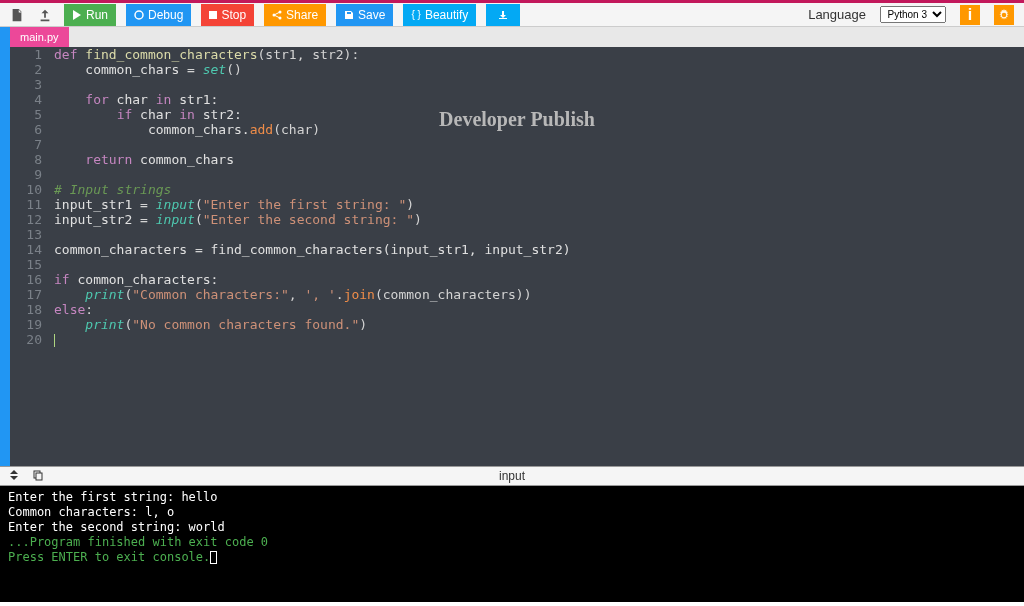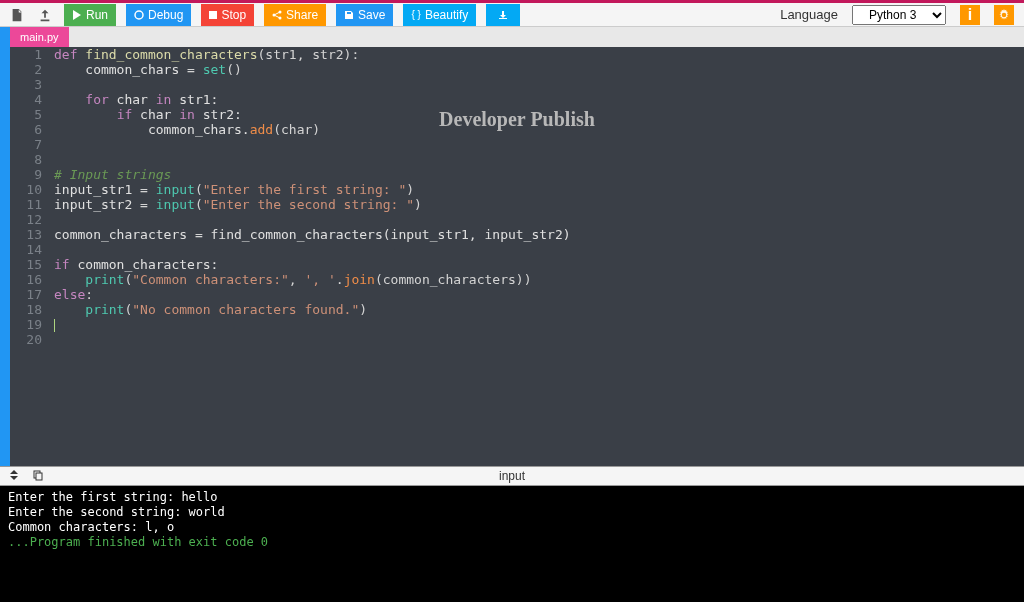--- a/index.html
+++ b/index.html
@@ -13,40 +13,40 @@
 
 .icon-btn { width: 18px; height: 18px; display: flex; align-items: center; justify-content: center; cursor: pointer; color: #555; }
 .btn { display: inline-flex; align-items: center; gap: 4px; padding: 2px 8px; font-size: 12px; color: #fff; cursor: pointer; height: 22px; border: none; }
 .btn-green { background: #4CAF50; }
 .btn-blue { background: #2196F3; }
 .btn-red { background: #F44336; }
 .btn-orange { background: #FF9800; }
 .btn-lightblue { background: #03A9F4; }
 
 .lang-label { font-size: 13px; color: #333; }
-.lang-select { font-size: 12px; padding: 1px 12px; }
+.lang-select { font-size: 10px; padding: 1px 2px; text-align: right; }
 .info-btn { width: 20px; height: 20px; background: #FF9800; display: flex; align-items: center; justify-content: center; color: #fff; cursor: pointer; font-weight: bold; }
 .gear-btn { width: 20px; height: 20px; background: #FF9800; display: flex; align-items: center; justify-content: center; color: #fff; cursor: pointer; }
 
 .main-area { display: flex; height: calc(100% - 27px - 140px); }
 .sidebar { width: 10px; background: #2196F3; }
 
 .editor-wrap { flex: 1; display: flex; flex-direction: column; background: #3a3f47; }
 .tab-bar { background: #e8e8e8; height: 20px; display: flex; }
 .tab { background: #ec4899; color: #fff; font-size: 11px; padding: 3px 10px; display: flex; align-items: center; }
 
 .editor { flex: 1; display: flex; font-family: 'Consolas', 'Monaco', monospace; font-size: 13px; line-height: 15px; position: relative; background: #3a3f47; }
 .gutter { background: #3a3f47; color: #7a8088; text-align: right; padding: 0 8px 0 4px; user-select: none; width: 40px; }
 .gutter div { height: 15px; }
 .code { flex: 1; color: #d4d4d4; padding-left: 4px; position: relative; }
 .code-line { height: 15px; white-space: pre; }
 
 .kw { color: #C586C0; }
 .fn { color: #DCDCAA; }
-.fn2 { color: #4EC9B0; }
+.fn2 { color: #4EC9B0; font-style: italic; }
 .str { color: #CE9178; }
 .cmt { color: #6A9955; font-style: italic; }
 .op { color: #d4d4d4; }
 .call { color: #f08d49; }
 .var { color: #e0e0e0; }
 
 .watermark { position: absolute; top: 65px; left: 50%; transform: translateX(-50%); color: #b8b8b8; font-family: Georgia, serif; font-size: 20px; font-weight: bold; z-index: 5; pointer-events: none; }
 
 .console-toolbar { background: #f5f5f5; border-top: 1px solid #999; border-bottom: 1px solid #999; height: 20px; display: flex; align-items: center; padding: 0 8px; gap: 12px; position: relative; }
 .console-toolbar .small-icon { font-size: 13px; color: #333; cursor: pointer; }
@@ -169,20 +169,21 @@
           <div>20</div>
         </div>
       <div class="code" id="code">
           <div class="code-line"><span class="kw">def </span><span class="fn">find_common_characters</span><span class="op">(str1, str2):</span></div>
           <div class="code-line"><span class="var">    common_chars </span><span class="op">=</span><span class="op"> </span><span class="fn2">set</span><span class="op">()</span></div>
           <div class="code-line"><span class="op"></span></div>
           <div class="code-line"><span class="op">    </span><span class="kw">for</span><span class="var"> char </span><span class="kw">in</span><span class="var"> str1:</span></div>
           <div class="code-line"><span class="op">        </span><span class="kw">if</span><span class="var"> char </span><span class="kw">in</span><span class="var"> str2:</span></div>
           <div class="code-line"><span class="var">            common_chars.</span><span class="call">add</span><span class="op">(char)</span></div>
           <div class="code-line"><span class="op"></span></div>
+          <div class="code-line"><span class="op">    </span><span class="kw">return</span><span class="var"> common_chars</span></div>
           <div class="code-line"><span class="op"></span></div>
           <div class="code-line"><span class="cmt"># Input strings</span></div>
           <div class="code-line"><span class="var">input_str1 </span><span class="op">=</span><span class="op"> </span><span class="fn2">input</span><span class="op">(</span><span class="str">"Enter the first string: "</span><span class="op">)</span></div>
           <div class="code-line"><span class="var">input_str2 </span><span class="op">=</span><span class="op"> </span><span class="fn2">input</span><span class="op">(</span><span class="str">"Enter the second string: "</span><span class="op">)</span></div>
           <div class="code-line"><span class="op"></span></div>
           <div class="code-line"><span class="var">common_characters </span><span class="op">=</span><span class="var"> find_common_characters(input_str1, input_str2)</span></div>
           <div class="code-line"><span class="op"></span></div>
           <div class="code-line"><span class="kw">if</span><span class="var"> common_characters:</span></div>
           <div class="code-line"><span class="op">    </span><span class="fn2">print</span><span class="op">(</span><span class="str">"Common characters:"</span><span class="op">, </span><span class="str">', '</span><span class="op">.</span><span class="call">join</span><span class="op">(common_characters))</span></div>
           <div class="code-line"><span class="kw">else</span><span class="op">:</span></div>
@@ -203,18 +204,19 @@
     <svg width="12" height="12" viewBox="0 0 12 12">
         <rect x="2" y="2" width="6" height="7" fill="none" stroke="#333"></rect>
         <rect x="4" y="4" width="6" height="7" fill="#f5f5f5" stroke="#333"></rect>
       </svg>
   </span>
   <span class="console-label">input</span>
 </div>
 
 <div class="console" id="console">
     <div class="console-line ">Enter the first string: hello</div>
+    <div class="console-line ">Common characters: l, o</div>
     <div class="console-line ">Enter the second string: world</div>
-    <div class="console-line ">Common characters: l, o</div>
     <div class="console-line "></div>
     <div class="console-line "></div>
     <div class="console-line console-green">...Program finished with exit code 0</div>
+    <div class="console-line console-green">Press ENTER to exit console.<span class="console-cursor"></span></div>
   </div>
 
 </body></html>

